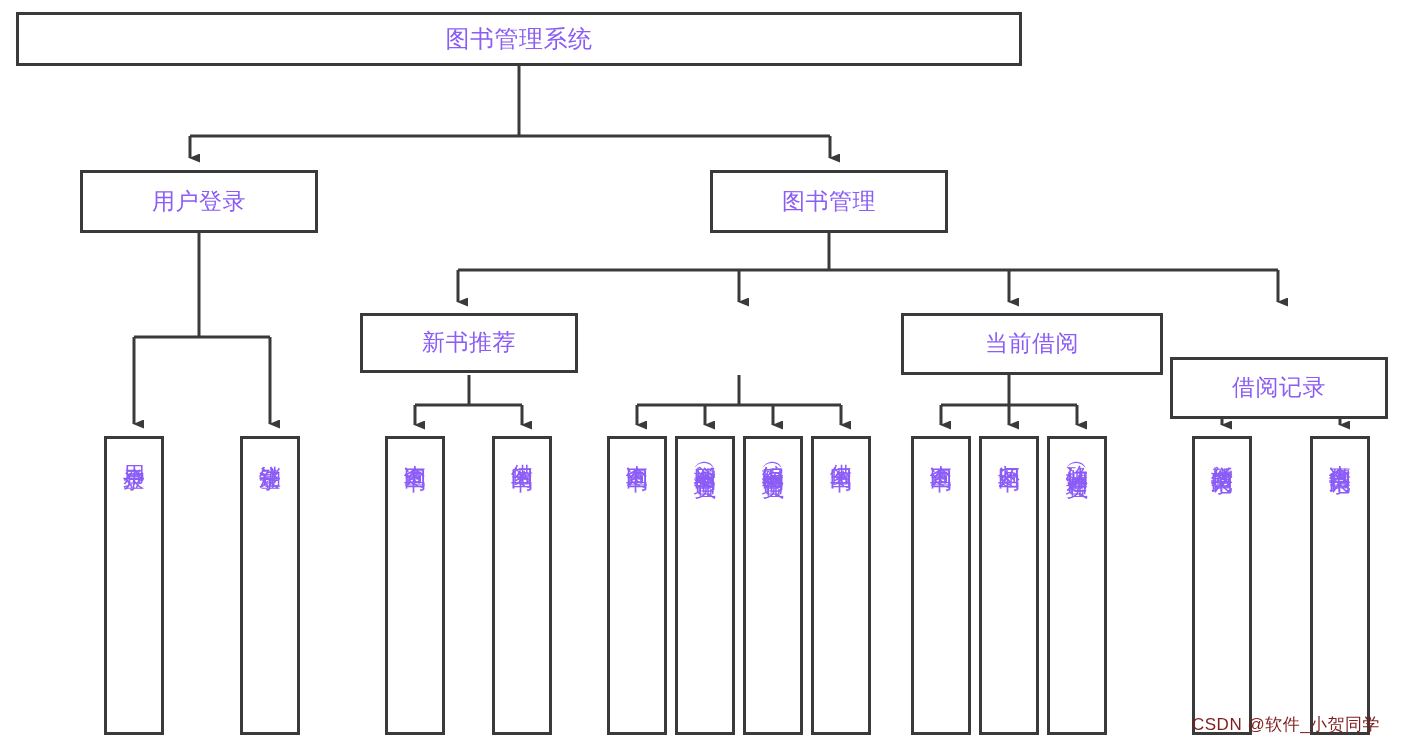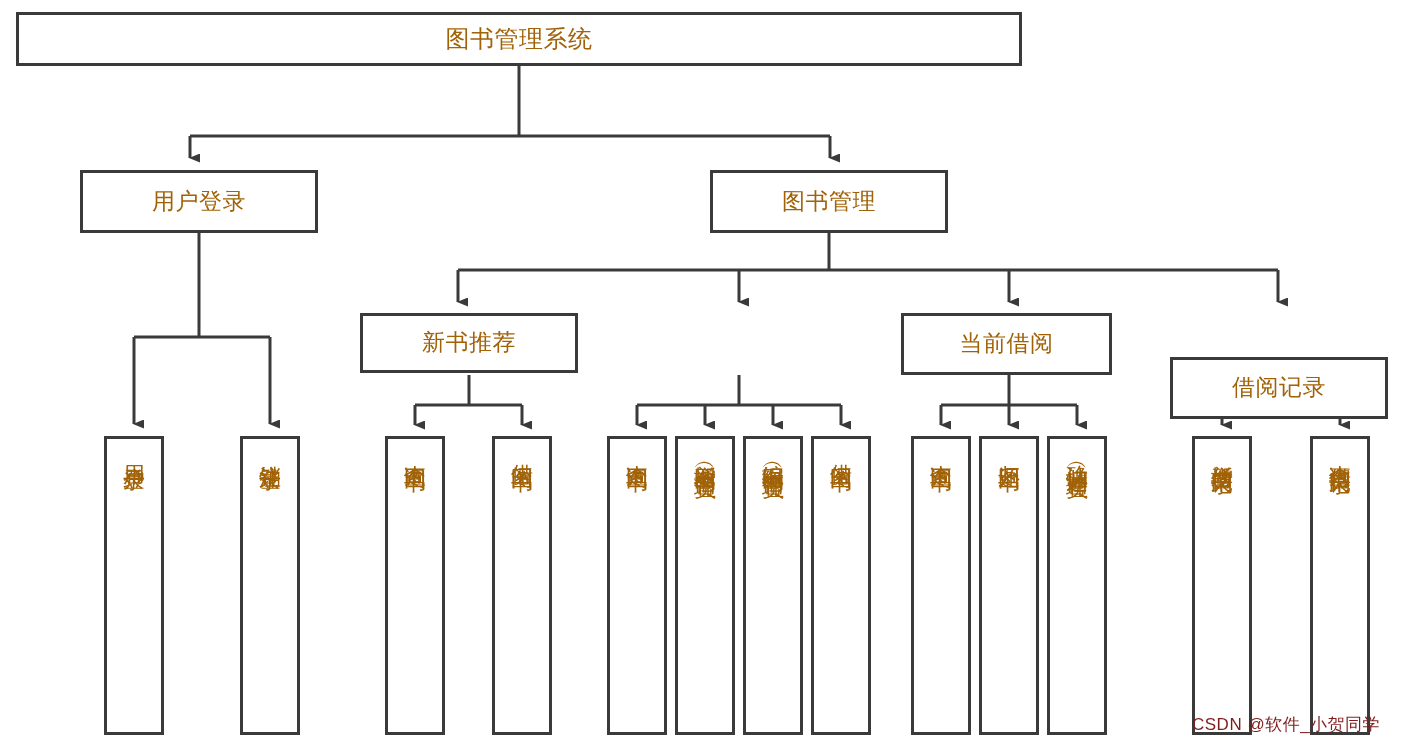--- a/index.html
+++ b/index.html
@@ -27,21 +27,21 @@
     height: 747px;
   }
   .node {
     position: absolute;
     box-sizing: border-box;
     border: 3px solid #3a3a3a;
     background: #ffffff;
     display: flex;
     align-items: center;
     justify-content: center;
-    color: #a16207;
+    color: #8b5cf6;
   }
   .node-label {
     font-size: 23px;
     line-height: 1.18;
     letter-spacing: 0.5px;
     white-space: nowrap;
     text-align: center;
   }
   .node.vertical {
     align-items: flex-start;
@@ -133,21 +133,21 @@
   <div class="node" style="left:80px; top:170px; width:238px; height:63px;">
     <span class="node-label">用户登录</span>
   </div>
   <div class="node" style="left:710px; top:170px; width:238px; height:63px;">
     <span class="node-label">图书管理</span>
   </div>
 
   <div class="node" style="left:360px; top:313px; width:218px; height:60px;">
     <span class="node-label">新书推荐</span>
   </div>
-  <div class="node" style="left:901px; top:313px; width:211px; height:62px;">
+  <div class="node" style="left:901px; top:313px; width:262px; height:62px;">
     <span class="node-label">当前借阅</span>
   </div>
   <div class="node" style="left:1170px; top:313px; width:218px; height:62px;margin-top:44px;">
     <span class="node-label">借阅记录</span>
   </div>
 
   <div class="node vertical" style="left:104px; top:436px; width:60px; height:299px;">
     <span class="node-label">用户登录</span>
   </div>
   <div class="node vertical" style="left:240px; top:436px; width:60px; height:299px;">

